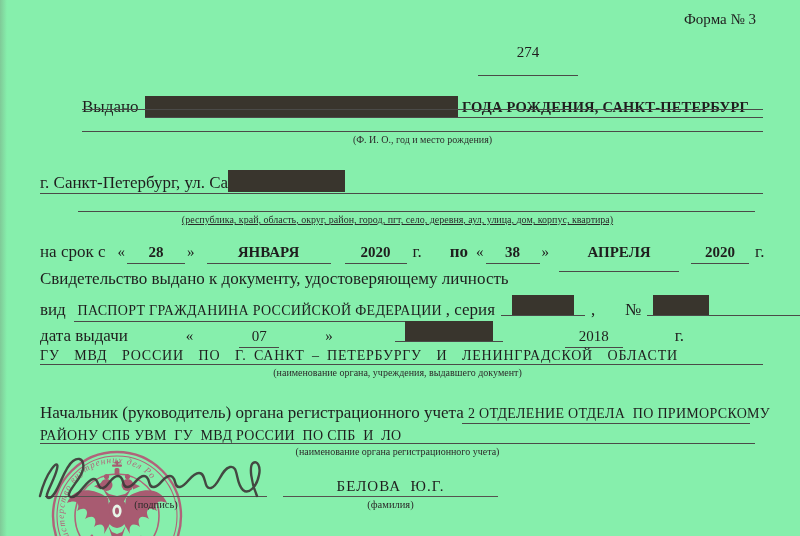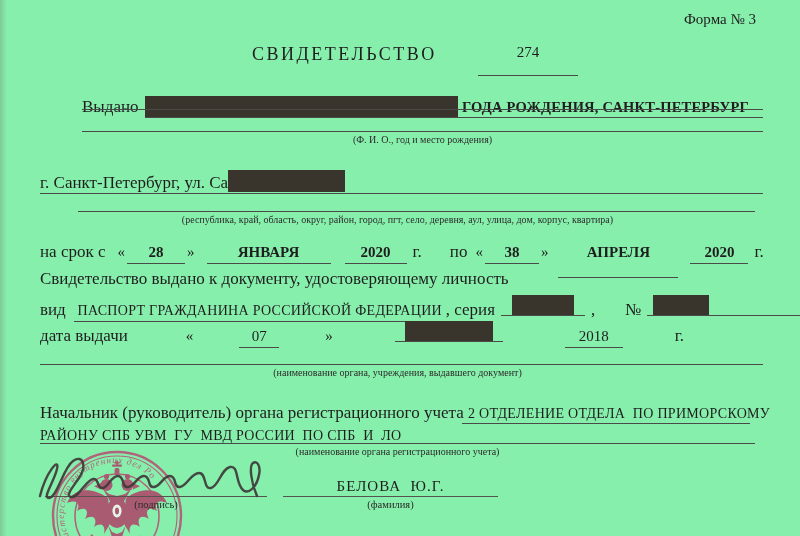--- a/index.html
+++ b/index.html
@@ -20,53 +20,52 @@
   .boldval{font-weight:bold;font-size:14.5px;letter-spacing:.2px;white-space:pre;}
   svg{display:block;}
 </style>
 </head>
 <body>
 
 <div id="page">
 
   <div class="abs t15" style="top:11px;right:44px;">Форма № 3</div>
 
-  <div class="abs" style="top:44px;left:252px;font-size:18px;letter-spacing:2.5px;">СВИДЕТЕЛЬСТВО</div>
   <div class="abs" style="top:44px;left:478px;width:100px;border-bottom:1.4px solid #4a4a48;text-align:center;font-size:15px;padding-bottom:14px;">274</div>
 
   <div class="abs t17" style="top:97px;left:82px;">Выдано</div>
   <div class="rule" style="top:95px;left:145px;width:618px;height:22px;">
     <div style="display:flex;align-items:flex-end;height:100%;">
       <span class="bar" style="width:313px;height:21px;"></span>
       <span class="boldval" style="margin-left:4px;line-height:20px;">ГОДА РОЖДЕНИЯ, САНКТ-ПЕТЕРБУРГ</span>
     </div>
   </div>
   <div class="rule" style="top:109px;left:82px;width:681px;"></div>
   <div class="rule" style="top:112px;left:82px;width:681px;top:131px;"></div>
   <div class="abs cap" style="top:134px;left:82px;width:681px;">(Ф. И. О., год и место рождения)</div>
 
   <div class="abs t17" style="top:173px;left:40px;">г. Санкт-Петербург, ул. Савушкина, дом</div>
   <div class="abs bar" style="top:170px;left:228px;width:117px;height:22px;"></div>
   <div class="rule" style="top:193px;left:40px;width:723px;"></div>
   <div class="rule" style="top:211px;left:78px;width:677px;"></div>
-  <div class="abs cap" style="top:214px;left:40px;width:715px;">(республика, край, область, округ, район, город, пгт, село, деревня, аул, улица, дом, корпус, квартира)</div>
+  <div class="abs cap" style="top:214px;left:40px;width:715px;text-decoration:underline;">(республика, край, область, округ, район, город, пгт, село, деревня, аул, улица, дом, корпус, квартира)</div>
 
   <div class="abs frow" style="top:232px;left:40px;">
     <span class="t17">на срок с</span>
     <span class="t15" style="margin-left:12px;">«</span>
     <span class="fld fill" style="width:58px;margin:0 2px;padding-bottom:2px;">28</span>
     <span class="t15">»</span>
     <span class="fld fill" style="width:124px;margin-left:12px;padding-bottom:2px;">ЯНВАРЯ</span>
     <span class="fld fill" style="width:62px;margin-left:14px;padding-bottom:2px;">2020</span>
     <span class="t17" style="margin-left:6px;">г.</span>
-    <span class="t17" style="margin-left:28px;">по</span>
+    <span class="t17" style="margin-left:28px;font-weight:bold;">по</span>
     <span class="t15" style="margin-left:8px;">«</span>
     <span class="fld fill" style="width:54px;margin:0 2px;padding-bottom:2px;">38</span>
     <span class="t15">»</span>
-    <span class="fld fill" style="width:120px;margin-left:10px;padding-bottom:16px;margin-top:12px;">АПРЕЛЯ</span>
+    <span class="fld fill" style="width:120px;margin-left:10px;padding-bottom:10px;margin-top:12px;">АПРЕЛЯ</span>
     <span class="fld fill" style="width:58px;margin-left:12px;padding-bottom:2px;">2020</span>
     <span class="t17" style="margin-left:6px;">г.</span>
   </div>
 
   <div class="abs t17" style="top:269px;left:40px;">Свидетельство выдано к документу, удостоверяющему личность</div>
 
   <div class="abs frow" style="top:295px;left:40px;">
     <span class="t17">вид</span>
     <span class="fld ucase" style="width:372px;margin-left:8px;padding-bottom:2px;">ПАСПОРТ ГРАЖДАНИНА РОССИЙСКОЙ ФЕДЕРАЦИИ</span>
     <span class="t17">, серия</span>
@@ -85,20 +84,21 @@
     <span class="t15" style="margin-left:14px;">«</span>
     <span class="fld fill" style="width:40px;margin:0 2px;padding-bottom:2px;font-weight:normal;">07</span>
     <span class="t15">»</span>
     <span class="fld" style="width:108px;margin-left:18px;">
       <span class="bar" style="width:88px;height:20px;"></span>
     </span>
     <span class="fld t15" style="width:58px;margin-left:18px;padding-bottom:2px;">2018</span>
     <span class="t17" style="margin-left:8px;">г.</span>
   </div>
 
+  <div class="abs ucase" style="top:348px;left:40px;letter-spacing:.8px;word-spacing:3px;">ГУ  МВД  РОССИИ  ПО  Г. САНКТ – ПЕТЕРБУРГУ  И  ЛЕНИНГРАДСКОЙ  ОБЛАСТИ</div>
   <div class="rule" style="top:364px;left:40px;width:723px;"></div>
   <div class="abs cap" style="top:367px;left:40px;width:715px;">(наименование органа, учреждения, выдавшего документ)</div>
 
   <div class="abs t17" style="top:403px;left:40px;">Начальник (руководитель) органа регистрационного учета</div>
   <div class="abs ucase" style="top:406px;left:468px;">2 ОТДЕЛЕНИЕ ОТДЕЛА  ПО ПРИМОРСКОМУ</div>
   <div class="rule" style="top:423px;left:462px;width:288px;"></div>
   <div class="abs ucase" style="top:428px;left:40px;">РАЙОНУ СПБ УВМ  ГУ  МВД РОССИИ  ПО СПБ  И  ЛО</div>
   <div class="rule" style="top:443px;left:40px;width:715px;"></div>
   <div class="abs cap" style="top:446px;left:40px;width:715px;">(наименование органа регистрационного учета)</div>
 

